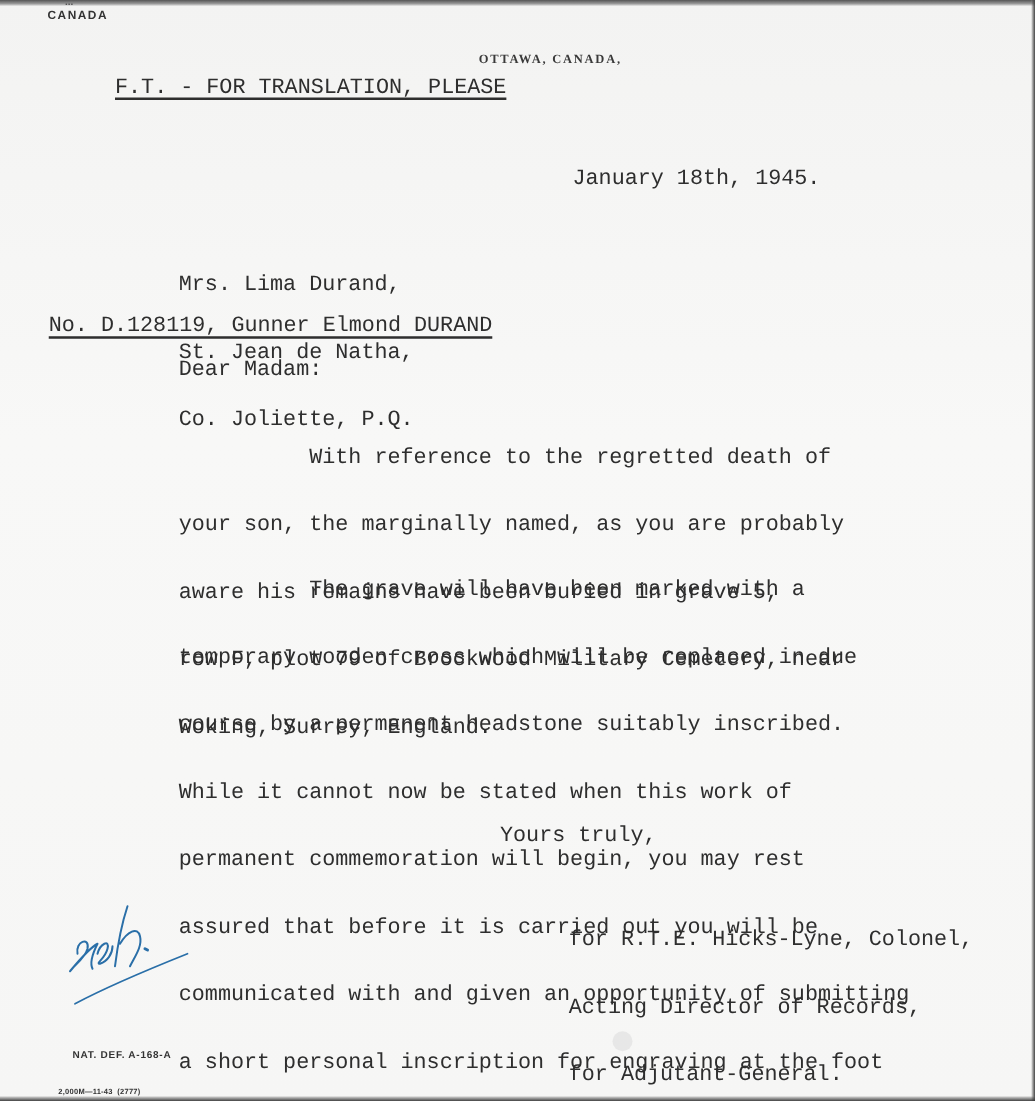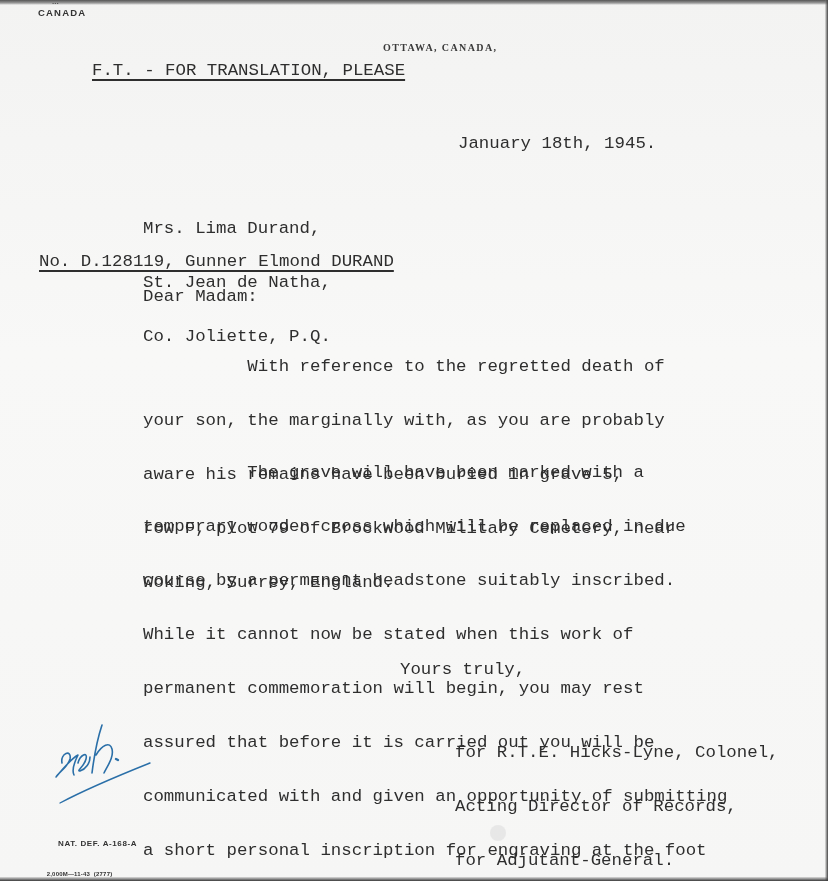--- a/index.html
+++ b/index.html
@@ -83,21 +83,21 @@
     <div>St. Jean de Natha,</div>
     <div>Co. Joliette, P.Q.</div>
   </div>
 
   <div class="abs type underlined" style="left:39px; top:253px;">No. D.128119, Gunner Elmond DURAND</div>
 
   <div class="abs type" style="left:143px; top:288px;">Dear Madam:</div>
 
   <div class="abs type body-para" style="top:322px;">
     <div>          With reference to the regretted death of</div>
-    <div>your son, the marginally with, as you are probably</div>
+    <div>your son, the marginally named, as you are probably</div>
     <div>aware his remains have been buried in grave 5,</div>
     <div>row F, plot 79 of Brockwood Military Cemetery, near</div>
     <div>Woking, Surrey, England.</div>
   </div>
 
   <div class="abs type body-para" style="top:428px;">
     <div>          The grave will have been marked with a</div>
     <div>temporary wooden cross which will be replaced in due</div>
     <div>course by a permanent headstone suitably inscribed.</div>
     <div>While it cannot now be stated when this work of</div>

